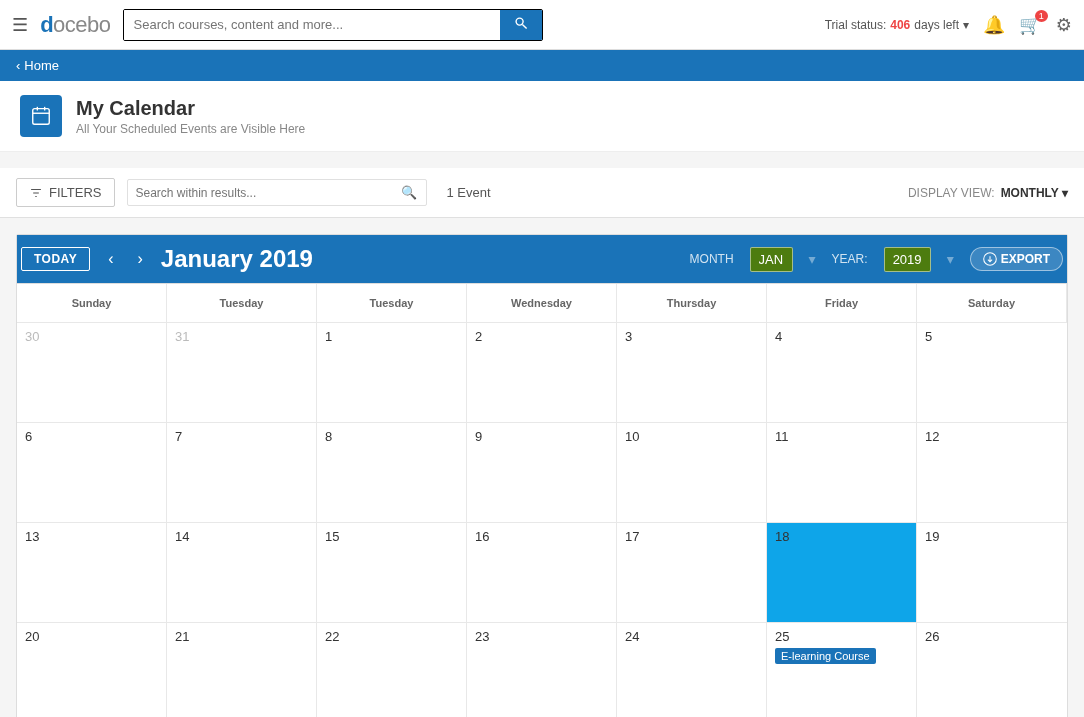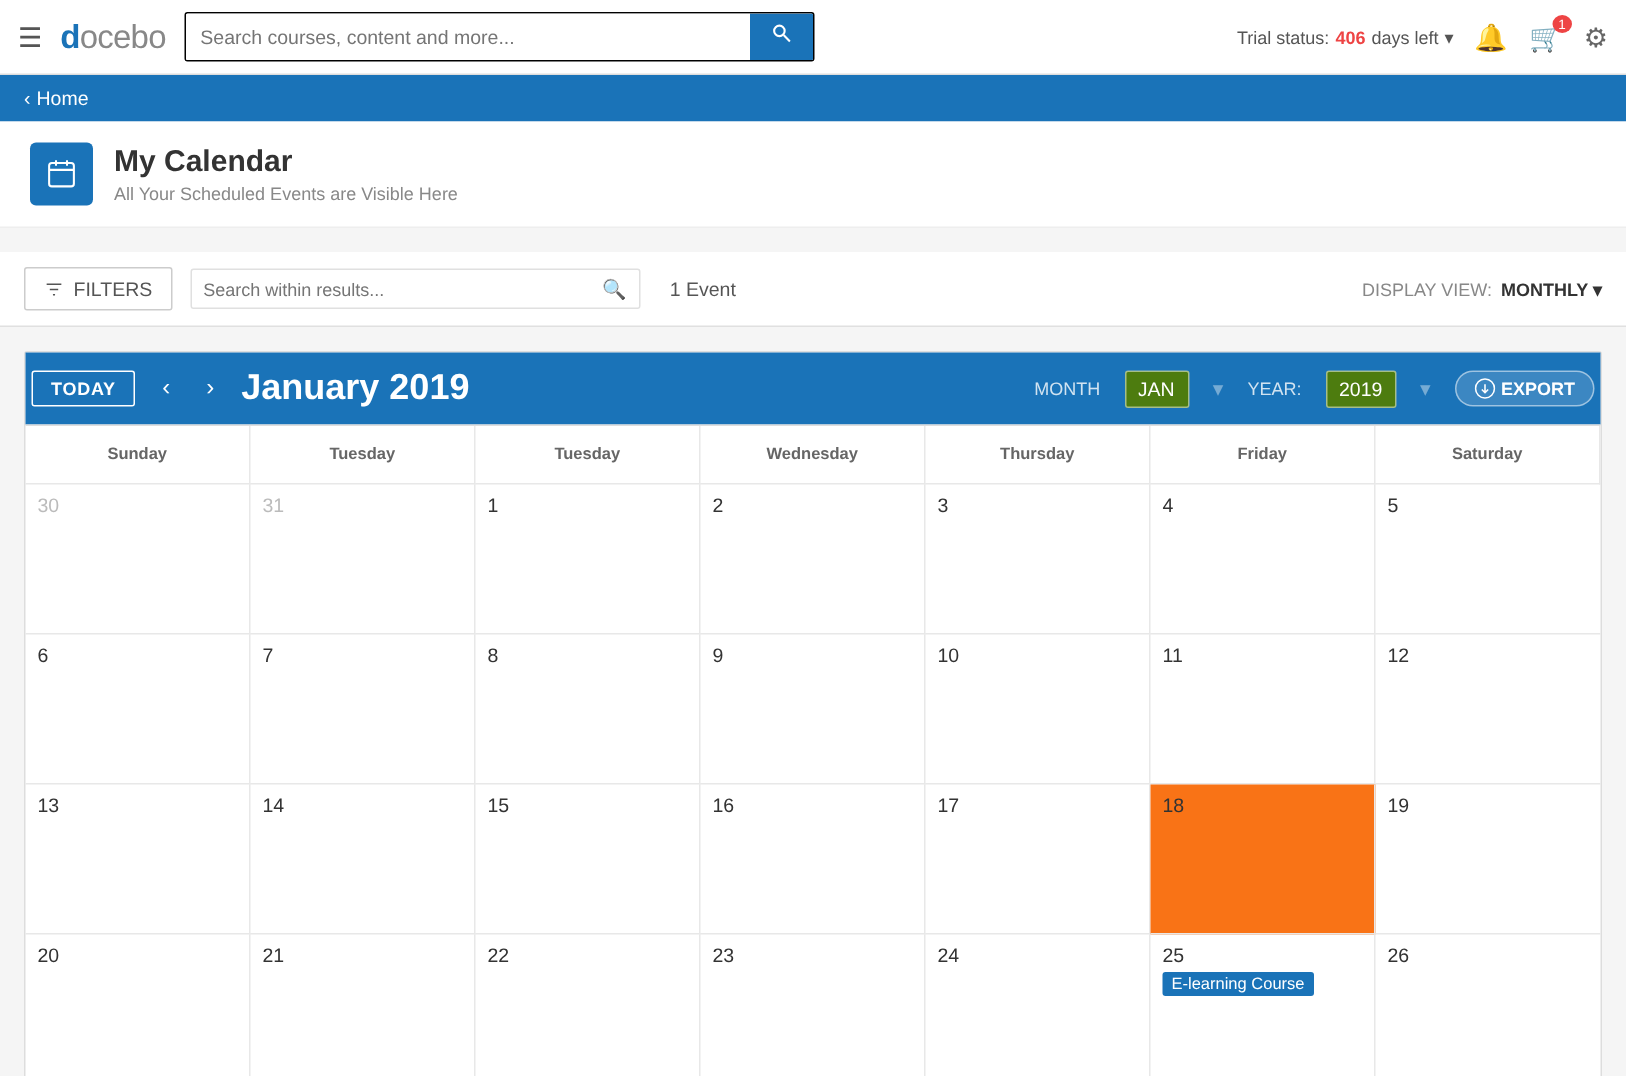--- a/index.html
+++ b/index.html
@@ -238,21 +238,21 @@
       vertical-align: top;
       position: relative;
     }
     .day-cell:last-child { border-right: none; }
     .day-cell:nth-child(7n) { border-right: none; }
     .day-num {
       font-size: 13px;
       color: #333;
     }
     .day-num.dimmed { color: #bbb; }
-    .day-cell.highlighted { background: #f97316; }
+    .day-cell.highlighted { background: #0ea5e9; }
     .event-tag {
       background: #1a73b8;
       color: #fff;
       font-size: 11px;
       padding: 2px 6px;
       border-radius: 2px;
       margin-top: 4px;
       display: inline-block;
       cursor: pointer;
     }

